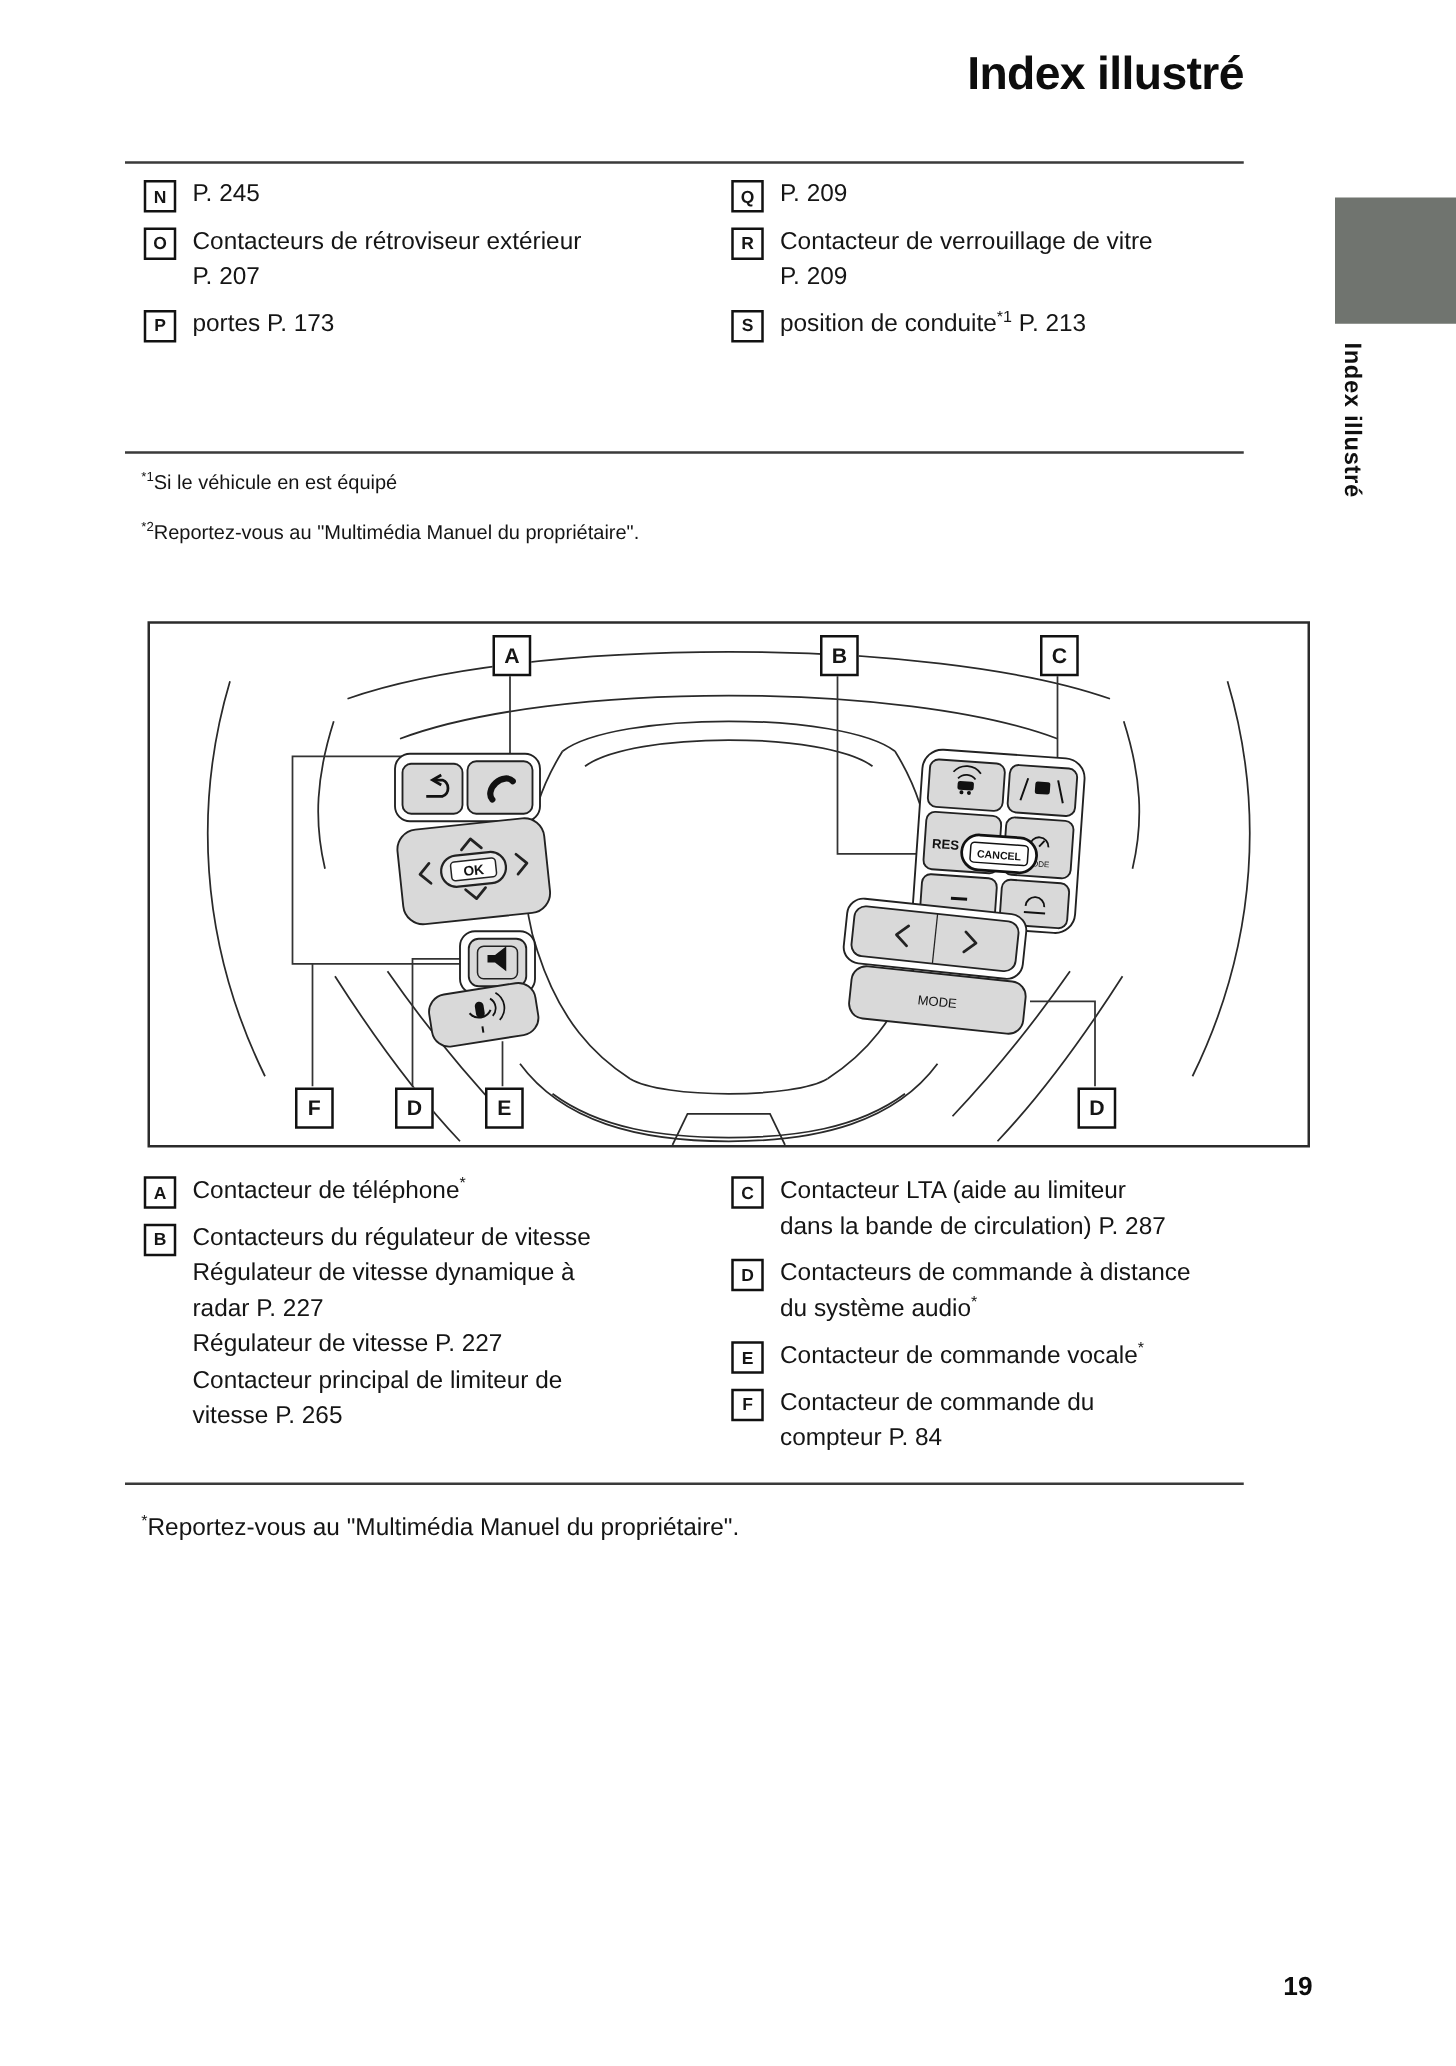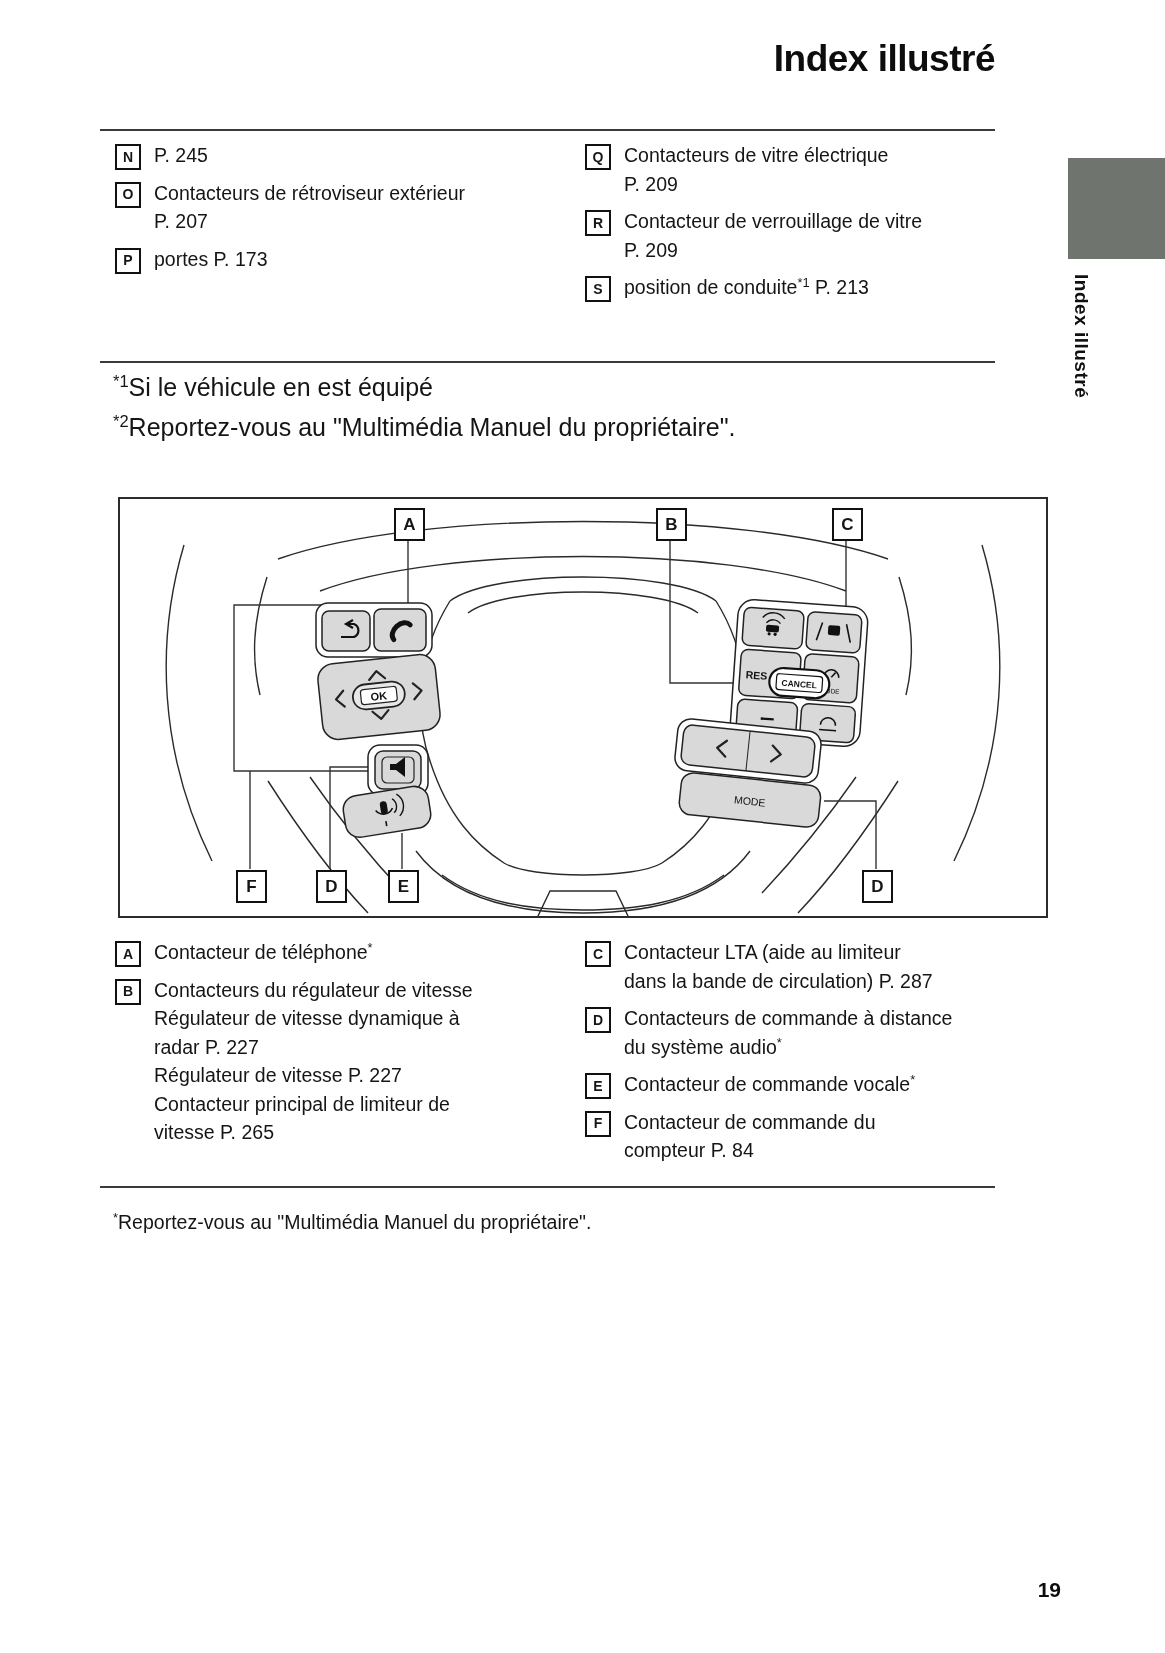--- a/index.html
+++ b/index.html
@@ -19,41 +19,41 @@
   .col-tl{left:115px;top:141px;width:460px;}
   .col-tr{left:585px;top:141px;width:420px;}
   .col-bl{left:115px;top:938px;width:460px;}
   .col-br{left:585px;top:938px;width:420px;}
   .item{position:relative;padding-left:39px;margin-bottom:9px;font-size:19.5px;line-height:28.5px;}
   .keybox{
     position:absolute;left:0;top:3px;width:22px;height:22px;border:2px solid #111;
     font-size:14px;font-weight:700;display:flex;align-items:center;justify-content:center;background:#fff;
   }
   sup{font-size:66%;line-height:0;vertical-align:super;}
-  .note{font-size:25px;line-height:30px;margin-bottom:10px;}
+  .note{font-size:16px;line-height:30px;margin-bottom:10px;}
   .notes-top{position:absolute;left:113px;top:372px;width:700px;}
   .note-bottom{position:absolute;left:113px;top:1207px;width:700px;font-size:19.5px;line-height:30px;}
   .diagram{
     position:absolute;left:118px;top:497px;width:930px;height:421px;
     border:2px solid #2b2b2b;box-sizing:border-box;background:#fff;
   }
   .diagram svg{position:absolute;left:0;top:0;}
   .co{
     position:absolute;width:27px;height:29px;background:#fff;border:2px solid #111;
     font-size:17px;font-weight:700;display:flex;align-items:center;justify-content:center;z-index:3;
   }
   .co-a{left:274px;top:9px;} .co-b{left:536px;top:9px;} .co-c{left:712px;top:9px;}
   .co-f{left:116px;top:371px;} .co-d1{left:196px;top:371px;} .co-e{left:268px;top:371px;}
   .co-d2{left:742px;top:371px;}
   .tab-block{position:absolute;left:1068px;top:158px;width:97px;height:101px;background:#70746f;}
   .tab-text{
     position:absolute;left:1070px;top:274px;writing-mode:vertical-rl;
     font-size:19px;font-weight:700;letter-spacing:0.5px;color:#101010;
   }
-  .pagenum{position:absolute;right:104px;top:1578px;font-size:21px;font-weight:700;color:#0d0d0d;}
+  .pagenum{position:absolute;right:115px;top:1578px;font-size:21px;font-weight:700;color:#0d0d0d;}
 </style>
 </head>
 <body>
 
 <div class="page">
 
   <h1 class="title">Index illustré</h1>
   <div class="rule rule1"></div>
 
   <div class="col col-tl">
@@ -67,21 +67,20 @@
       <div class="line"><span>P. 207</span></div>
     </div>
     <div class="item">
       <span class="keybox">P</span>
       <div class="line"><span>portes P. 173</span></div>
     </div>
   </div>
   <div class="col col-tr">
     <div class="item">
       <span class="keybox">Q</span>
-      <div class="line"><span>Contacteurs de vitre électrique</span></div>
       <div class="line"><span>P. 209</span></div>
     </div>
     <div class="item">
       <span class="keybox">R</span>
       <div class="line"><span>Contacteur de verrouillage de vitre</span></div>
       <div class="line"><span>P. 209</span></div>
     </div>
     <div class="item">
       <span class="keybox">S</span>
       <div class="line"><span>position de conduite</span><sup>*1</sup><span> P. 213</span></div>

